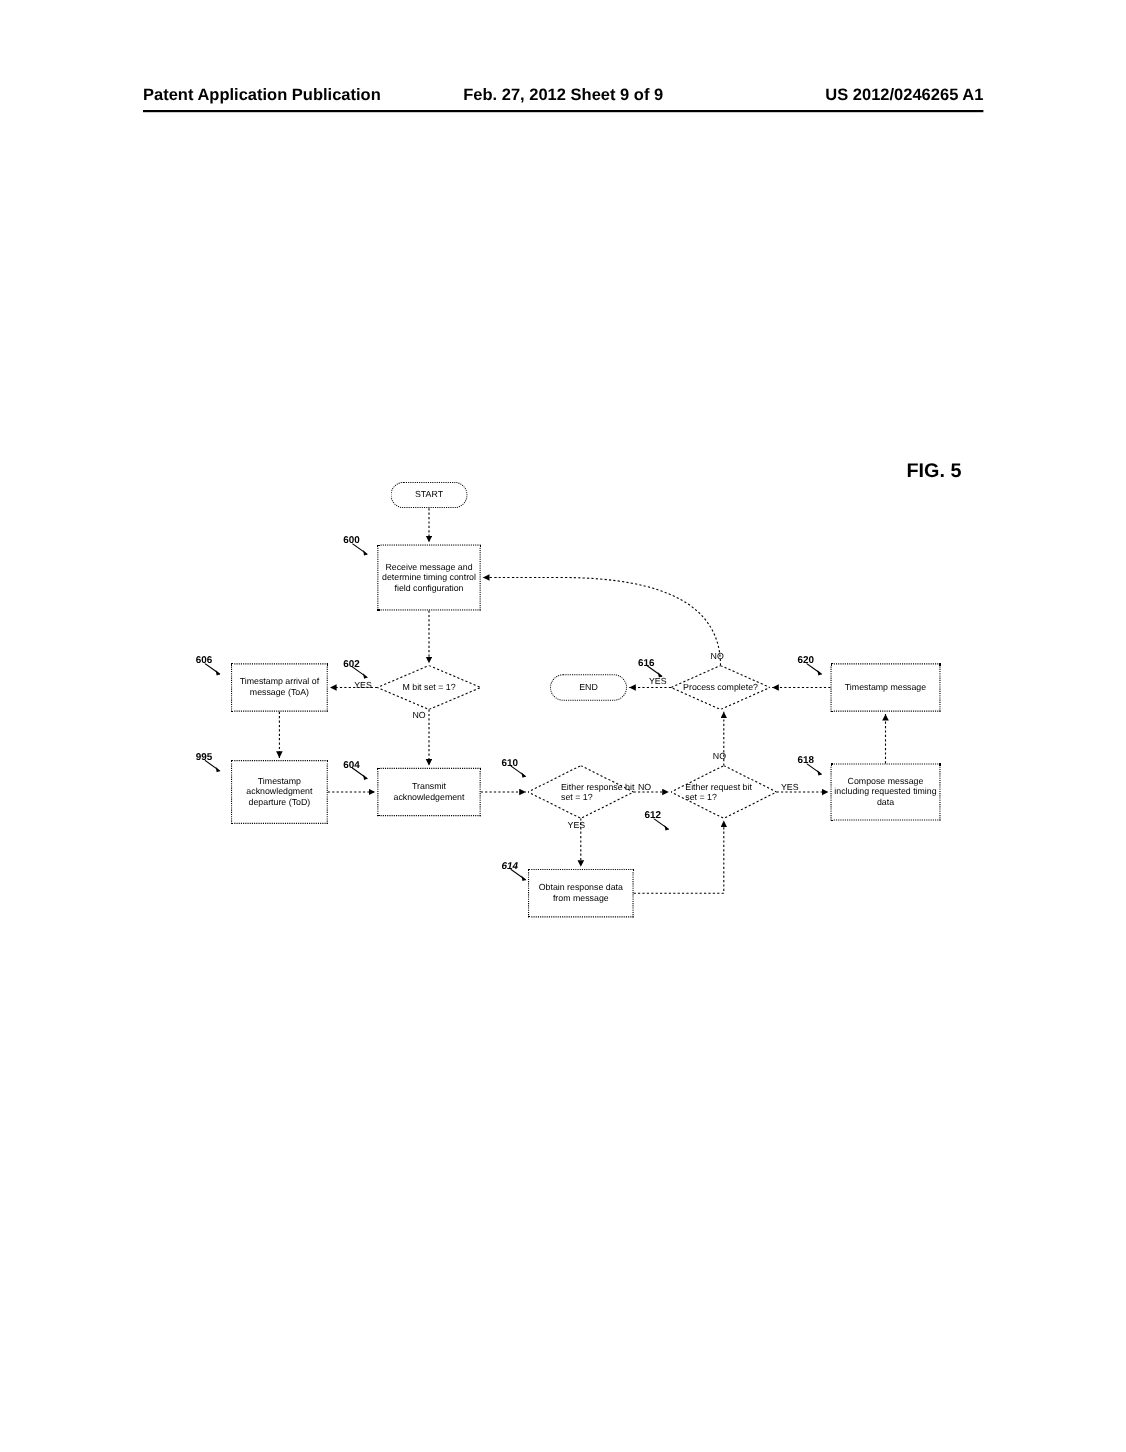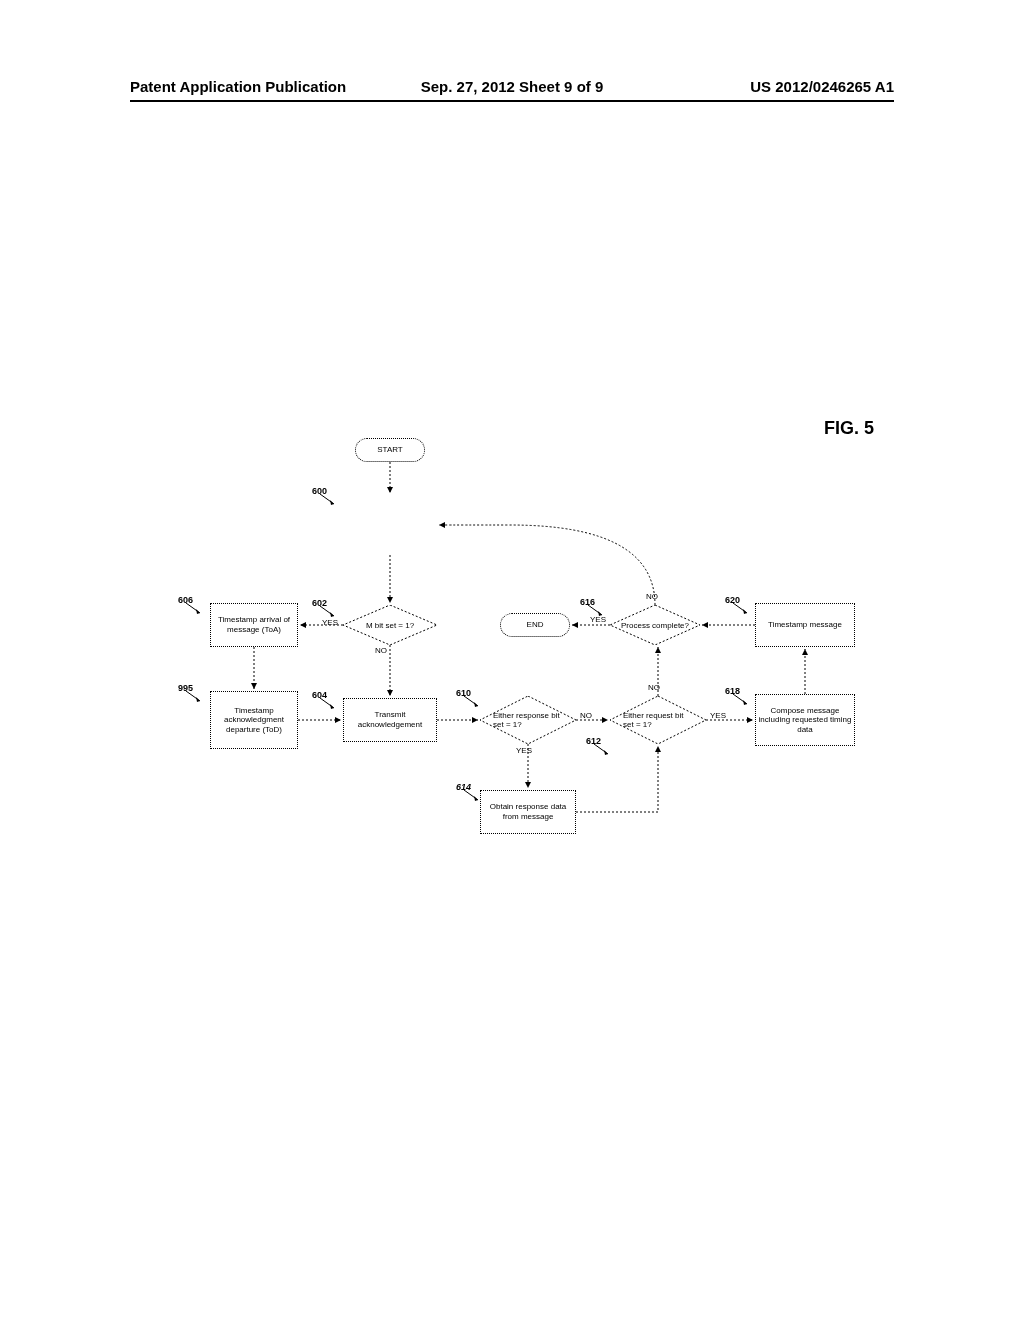--- a/index.html
+++ b/index.html
@@ -84,33 +84,36 @@
     position: absolute;
     font-size: 8px;
   }
   .arrows { position: absolute; top:0; left:0; }
 </style>
 </head>
 <body>
 
 <div class="page-header">
   <span class="left">Patent Application Publication</span>
-  <span class="center">Sep. 27, 2012  Sheet 9 of 9</span>
+  <span class="center">Feb. 27, 2012  Sheet 9 of 9</span>
   <span class="right">US 2012/0246265 A1</span>
 </div>
 <div class="header-rule"></div>
 
 <div class="figure-label">FIG. 5</div>
 
 <div class="diagram">
 
   <div class="box terminator" style="left: 195px; top: 8px; width: 70px; height: 24px;">
     <span>START</span>
   </div>
 
+  <div class="box" style="left: 183px; top: 65px; width: 94px; height: 60px;">
+    <span>Receive message and determine timing control field configuration</span>
+  </div>
   <div class="ref" style="left: 152px; top: 56px;">
     <span>600</span>
     <svg width="18" height="14" style="top:8px;left:8px;">
         <path d="M0 0 L14 10" stroke="#000" stroke-width="1" fill="none"></path>
         <path d="M14 10 L10 6 L11 11 Z" fill="#000"></path>
       </svg>
   </div>
 
   <div class="diamond" style="left: 183px; top: 175px; width: 94px; height: 40px;">
     <svg width="94" height="40">
@@ -189,21 +192,21 @@
     <svg width="18" height="14" style="top:8px;left:8px;">
         <path d="M0 0 L14 10" stroke="#000" stroke-width="1" fill="none"></path>
         <path d="M14 10 L10 6 L11 11 Z" fill="#000"></path>
       </svg>
   </div>
 
   <div class="diamond" style="left: 320px; top: 266px; width: 96px; height: 48px;">
     <svg width="96" height="48">
         <polygon points="48,0 96,24 48,48 0,24" fill="#fff" stroke="#000" stroke-width="1" stroke-dasharray="2,2"></polygon>
       </svg>
-    <div class="dlabel" style="white-space:normal; width:70px;"><span>Either response bit set = 1?</span></div>
+    <div class="dlabel" style="white-space:normal; width:70px;margin-left:17px;"><span>Either response bit set = 1?</span></div>
   </div>
   <div class="ref" style="left: 296px; top: 258px;">
     <span>610</span>
     <svg width="18" height="14" style="top:8px;left:8px;">
         <path d="M0 0 L14 10" stroke="#000" stroke-width="1" fill="none"></path>
         <path d="M14 10 L10 6 L11 11 Z" fill="#000"></path>
       </svg>
   </div>
   <div class="edge-label" style="left: 356px; top: 316px;">YES</div>
   <div class="edge-label" style="left: 420px; top: 281px;">NO</div>

